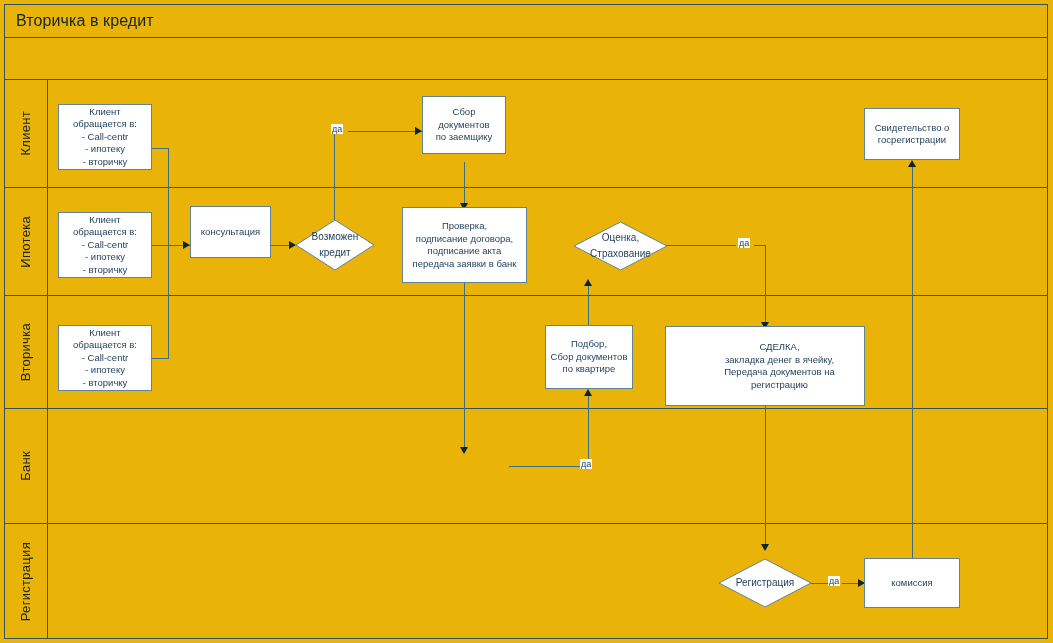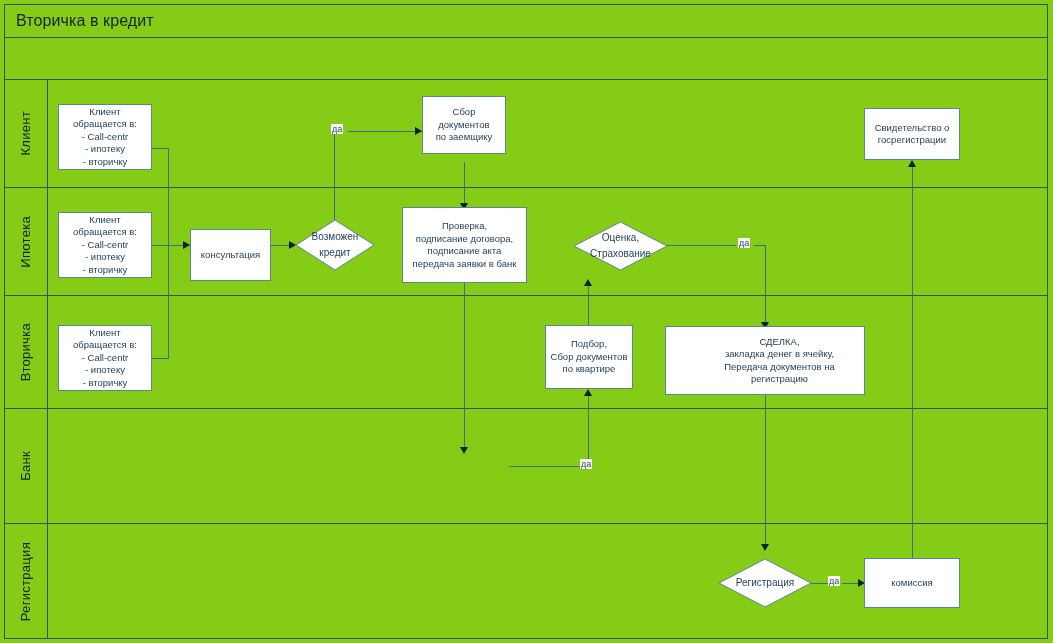--- a/index.html
+++ b/index.html
@@ -1,17 +1,17 @@
 <!DOCTYPE html>
 <html><head>
 <meta charset="utf-8">
 <style>
   html,body{margin:0;padding:0;background:#ffffff;}
   body{font-family:"Liberation Sans","DejaVu Sans",sans-serif;}
-  #canvas{position:relative;width:1053px;height:643px;background:#84cc16;overflow:hidden;}
+  #canvas{position:relative;width:1053px;height:643px;background:#eab308;overflow:hidden;}
 
   
   .pool-frame{position:absolute;left:4px;top:4px;width:1044px;height:635px;border:1.5px solid #31545f;box-sizing:border-box;}
   .title-band{position:absolute;left:4px;top:4px;width:1044px;height:34px;border-bottom:1.5px solid #31545f;box-sizing:border-box;display:flex;align-items:center;}
   .title-text{font-size:16px;color:#16242c;padding-left:12px;letter-spacing:.1px;}
   .phase-band{position:absolute;left:4px;top:38px;width:1044px;height:42px;border-bottom:1.5px solid #31545f;box-sizing:border-box;}
 
   .lane{position:absolute;left:4px;width:1044px;box-sizing:border-box;border-bottom:1.5px solid #31545f;}
   .lane:last-of-type{border-bottom:none;}
   .lane-header{position:absolute;left:0;top:0;width:44px;height:100%;border-right:1.5px solid #31545f;box-sizing:border-box;display:flex;align-items:center;justify-content:center;}
@@ -119,41 +119,41 @@
   <div class="edge-label" style="left:331px;top:124px;">да</div>
   <div class="edge-label" style="left:580px;top:459px;">да</div>
   <div class="edge-label" style="left:738px;top:238px;">да</div>
   <div class="edge-label" style="left:828px;top:576px;">да</div>
 
   <div class="node box" style="left:58px;top:104px;width:94px;height:66px;">Клиент<br>обращается в:<br>- Call-centr<br>- ипотеку<br>- вторичку</div>
   <div class="node box" style="left:422px;top:96px;width:84px;height:58px;">Сбор<br>документов<br>по заемщику</div>
   <div class="node box" style="left:864px;top:108px;width:96px;height:52px;">Свидетельство о<br>госрегистрации</div>
 
   <div class="node box" style="left:58px;top:212px;width:94px;height:66px;">Клиент<br>обращается в:<br>- Call-centr<br>- ипотеку<br>- вторичку</div>
-  <div class="node box" style="left:190px;top:229px;width:81px;height:52px;">консультация</div>
+  <div class="node box" style="left:190px;top:206px;width:81px;height:52px;">консультация</div>
 
   <div class="node diamond-wrap" style="left:295px;top:219px;width:80px;height:52px;">
     <svg width="80" height="52" viewBox="0 0 80 52">
       <polygon points="40,1 79,26 40,51 1,26" fill="#ffffff" stroke="#5f8496" stroke-width="1"></polygon>
     </svg>
     <div class="diamond-label">Возможен<br>кредит</div>
   </div>
 
   <div class="node box big" style="left:402px;top:207px;width:125px;height:76px;">Проверка,<br>подписание договора,<br>подписание акта<br>передача заявки в банк</div>
 
   <div class="node diamond-wrap" style="left:573px;top:221px;width:95px;height:50px;">
     <svg width="95" height="50" viewBox="0 0 95 50">
       <polygon points="47.5,1 94,25 47.5,49 1,25" fill="#ffffff" stroke="#5f8496" stroke-width="1"></polygon>
     </svg>
     <div class="diamond-label">Оценка,<br>Страхование</div>
   </div>
 
   <div class="node box" style="left:58px;top:325px;width:94px;height:66px;">Клиент<br>обращается в:<br>- Call-centr<br>- ипотеку<br>- вторичку</div>
   <div class="node box" style="left:545px;top:325px;width:88px;height:64px;">Подбор,<br>Сбор документов<br>по квартире</div>
-  <div class="node box big" style="left:665px;top:326px;width:200px;height:69px;padding-left:32px;">СДЕЛКА,<br>закладка денег в ячейку,<br>Передача документов на регистрацию</div>
+  <div class="node box big" style="left:665px;top:326px;width:200px;height:80px;padding-left:32px;">СДЕЛКА,<br>закладка денег в ячейку,<br>Передача документов на регистрацию</div>
 
 
   <div class="node diamond-wrap" style="left:718px;top:558px;width:94px;height:50px;">
     <svg width="94" height="50" viewBox="0 0 94 50">
       <polygon points="47,1 93,25 47,49 1,25" fill="#ffffff" stroke="#5f8496" stroke-width="1"></polygon>
     </svg>
     <div class="diamond-label">Регистрация</div>
   </div>
 
   <div class="node box" style="left:864px;top:558px;width:96px;height:50px;">комиссия</div>

